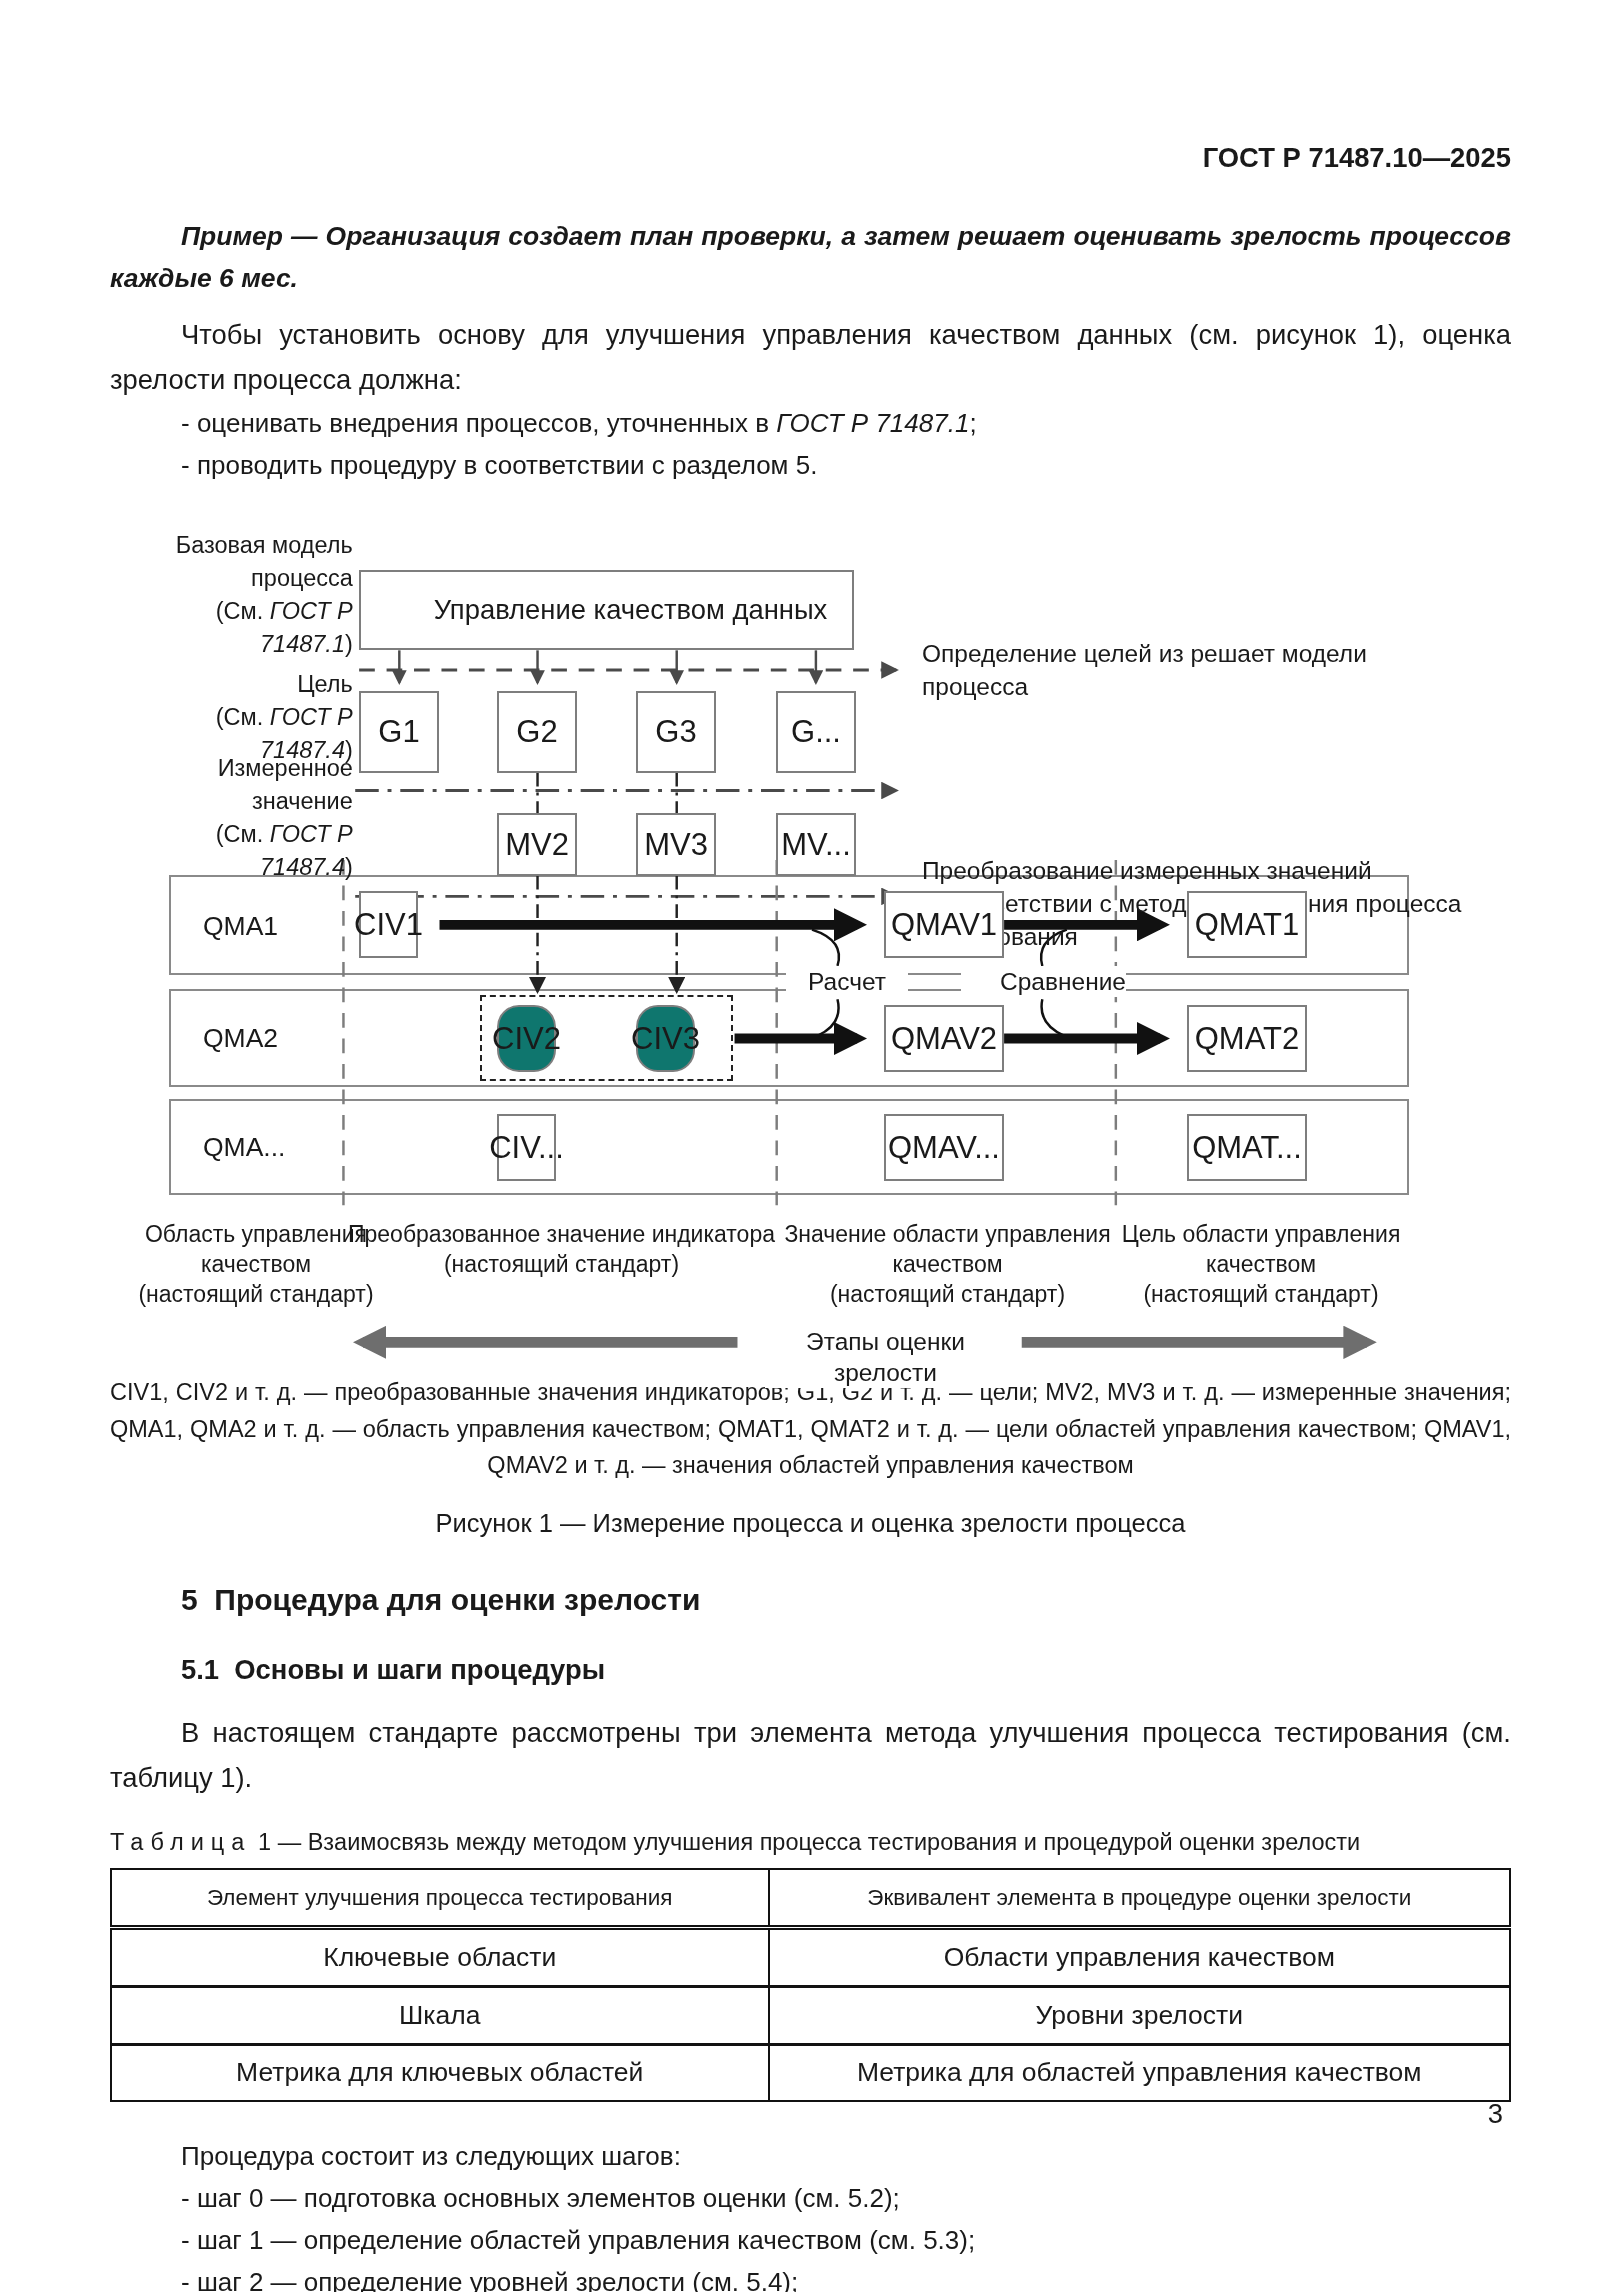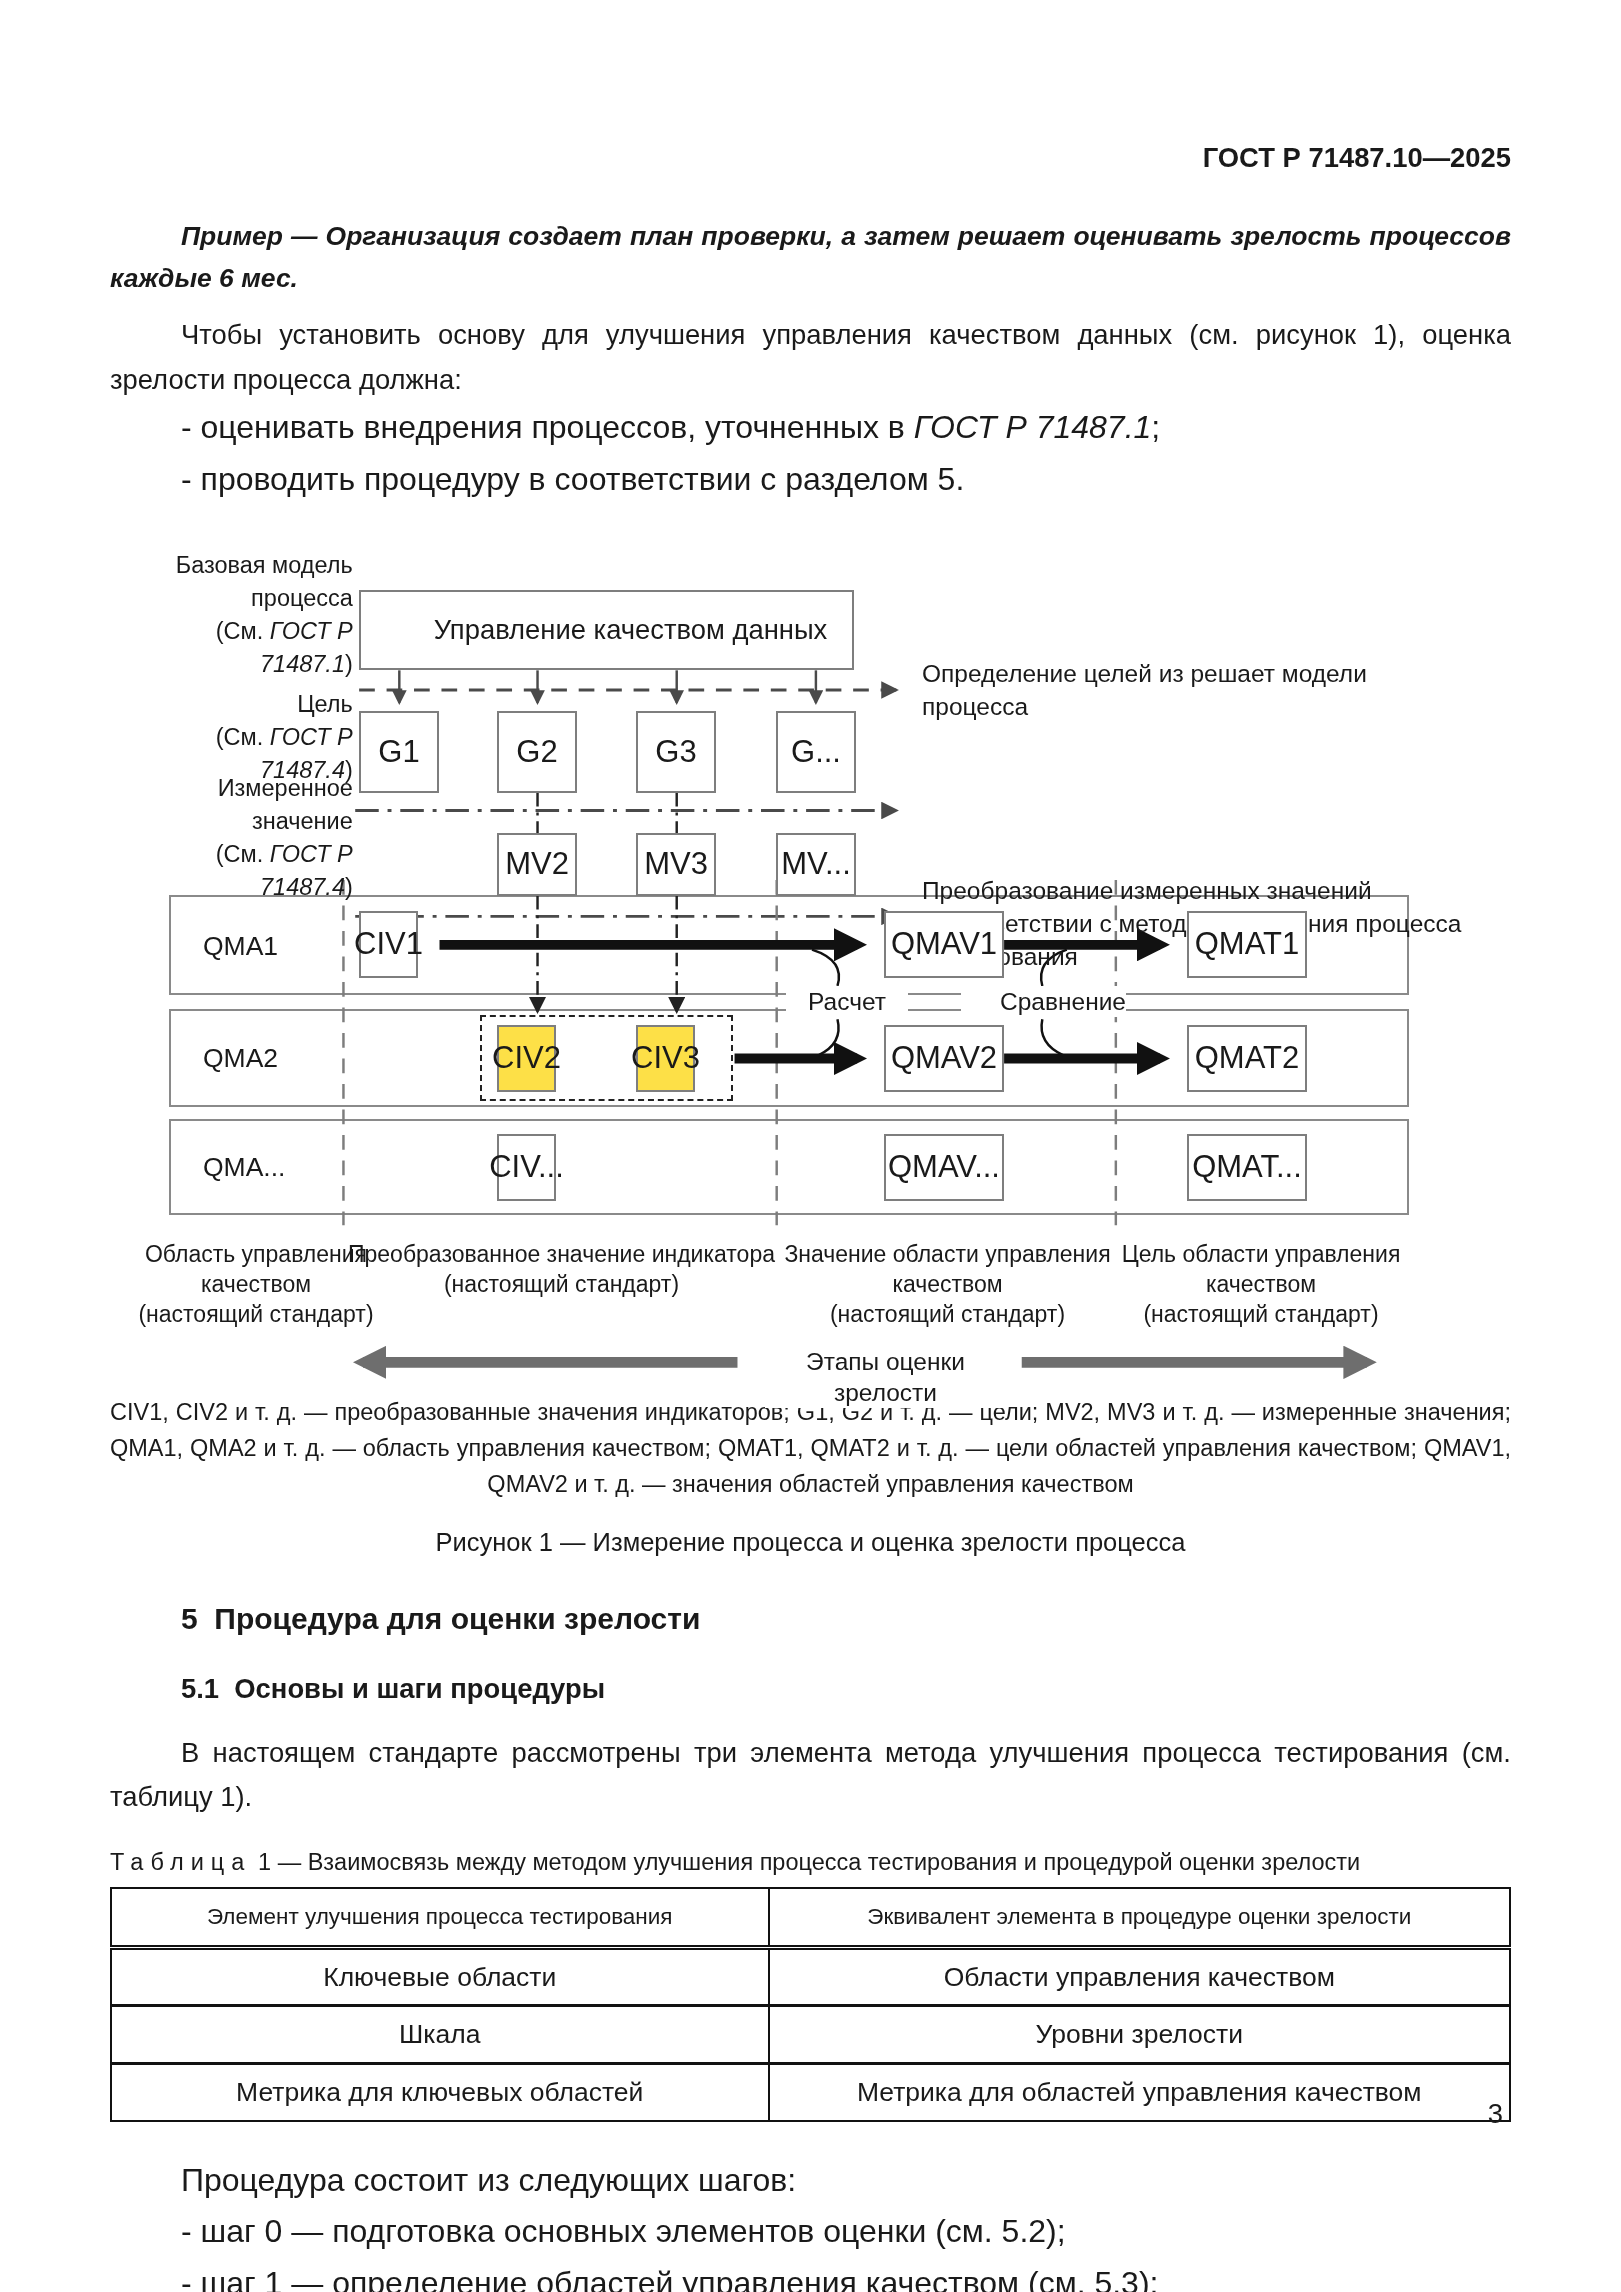--- a/index.html
+++ b/index.html
@@ -4,34 +4,34 @@
 <style>
   * { margin:0; padding:0; box-sizing:border-box; }
   html,body { background:#ffffff; }
   body { width:1621px; height:2293px; position:relative; font-family:"Liberation Sans", sans-serif; color:#1a1a1a; }
   .page { width:1621px; height:2293px; padding:143px 110px 0 110px; position:relative; overflow:hidden; }
 
   .doc-header { text-align:right; font-weight:bold; font-size:27.4px; line-height:29px; }
 
   .example { margin-top:43px; font-size:26.5px; font-weight:bold; font-style:italic; line-height:1.6; text-align:justify; text-indent:71px; }
   .body-p { margin-top:13.7px; font-size:27.4px; line-height:1.62; text-align:justify; text-indent:71px; }
-  .list-line { font-size:32px; line-height:1.62; text-indent:71px; }
+  .list-line { font-size:26px; line-height:1.62; text-indent:71px; }
 
   
   .figure { position:relative; width:1402px; height:841px; margin-top:33px; }
   .figure svg.layer { position:absolute; left:0; top:0; z-index:2; }
   .fbox { position:absolute; border:2.9px solid #7e7e7e; background:#ffffff; display:flex; align-items:center; justify-content:center; font-size:31px; z-index:3; }
   .topbox { left:249px; top:51px; width:495px; height:80px; font-size:27.4px;padding-left:48px; }
   .gbox { width:80px; height:82px; top:172px; }
   .mvbox { width:80px; height:63px; top:294px; }
   .rowbox { position:absolute; left:59px; width:1240px; height:100px; border:2.9px solid #8a8a8a; background:#ffffff; z-index:1; }
   .rowlabel { position:absolute; left:93px; font-size:26.5px; z-index:3; }
   .civ { width:59px; height:67px; }
   .qbig { width:120px; height:67px; }
-  .gray { background:#fde047; }
+  .gray { background:#0f766e;border-radius:22px; }
   .dashed-wrap { position:absolute; left:370px; top:476px; width:253px; height:86px; border:2.9px dashed #222; z-index:2; }
   .leftlab { position:absolute; left:9.8px; width:233px; text-align:right; font-size:23.5px; line-height:33px; z-index:3; }
   .annot { position:absolute; left:812px; font-size:24.5px; line-height:33px; z-index:3; }
   .gaplabel { position:absolute; top:447px; height:31px; background:#fff; text-align:center; font-size:24.5px; line-height:31px; z-index:4; }
   .collab { position:absolute; top:700px; text-align:center; font-size:23px; line-height:30px; z-index:3; }
   .stages { position:absolute; left:655px; top:807px; width:241px; text-align:center; font-size:24.5px; line-height:31px; background:#fff; z-index:4; }
 
   .legend { margin-top:13.7px; font-size:23.5px; line-height:1.55; text-align:justify; text-align-last:center; }
   .fig-caption { margin-top:25.5px; text-align:center; font-size:25.5px; }
 

